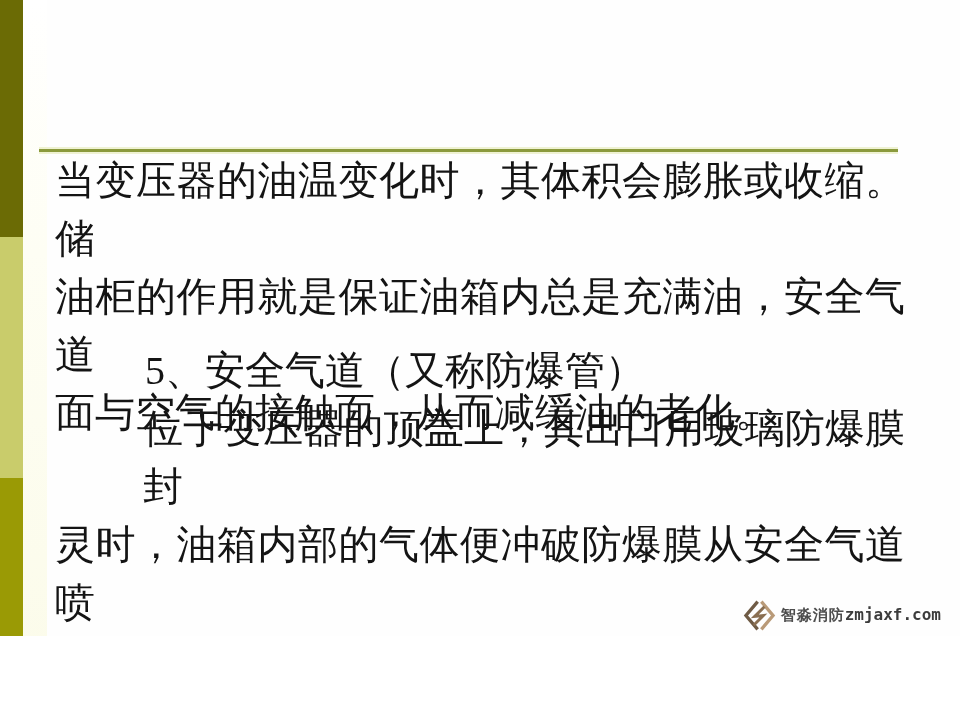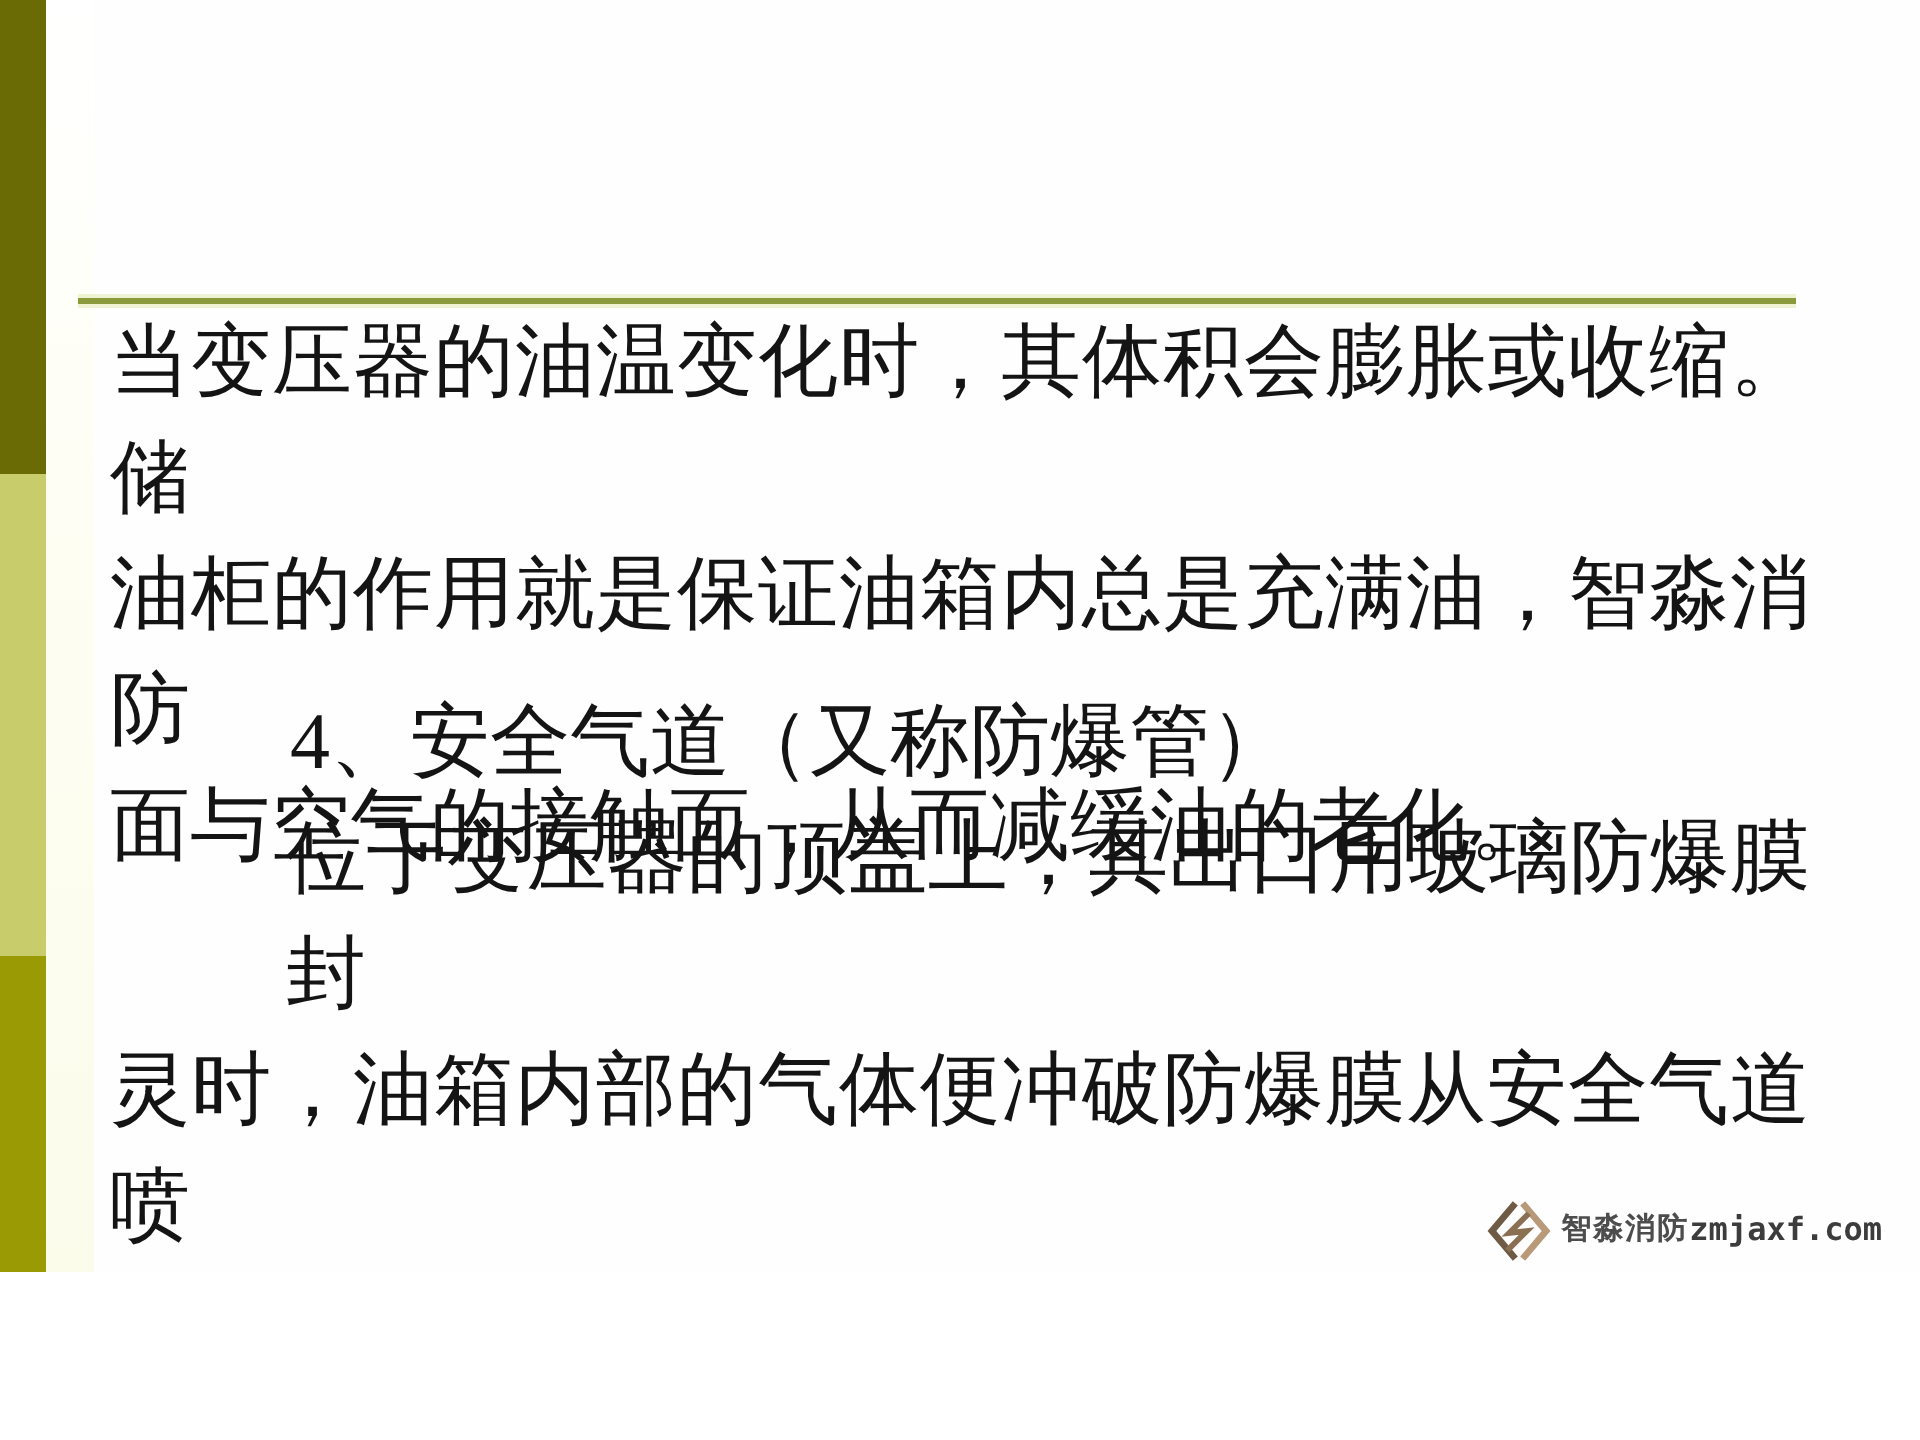--- a/index.html
+++ b/index.html
@@ -100,26 +100,26 @@
 
   <div class="sidebar-seg top"></div>
   <div class="sidebar-seg middle"></div>
   <div class="sidebar-seg bottom"></div>
   <div class="sidebar-glow"></div>
 
   <div class="rule"></div>
 
   <div class="textblock para1">
     <div class="line line--full">当变压器的油温变化时，其体积会膨胀或收缩。储</div>
-    <div class="line line--full">油柜的作用就是保证油箱内总是充满油，智淼消防</div>
+    <div class="line line--full">油柜的作用就是保证油箱内总是充满油，安全气道</div>
     <div class="line">面与空气的接触面，从而减缓油的老化。</div>
   </div>
 
   <div class="textblock heading">
-    <div class="line">4、安全气道（又称防爆管）</div>
+    <div class="line">5、安全气道（又称防爆管）</div>
   </div>
 
   <div class="textblock para2">
     <div class="line line--full line--indent">位于变压器的顶盖上，其出口用玻璃防爆膜封</div>
     <div class="line line--full">灵时，油箱内部的气体便冲破防爆膜从安全气道喷</div>
 
   </div>
 
   <div class="watermark">
     <svg class="wm-logo" viewBox="0 0 34 32" fill="none" xmlns="http://www.w3.org/2000/svg">

